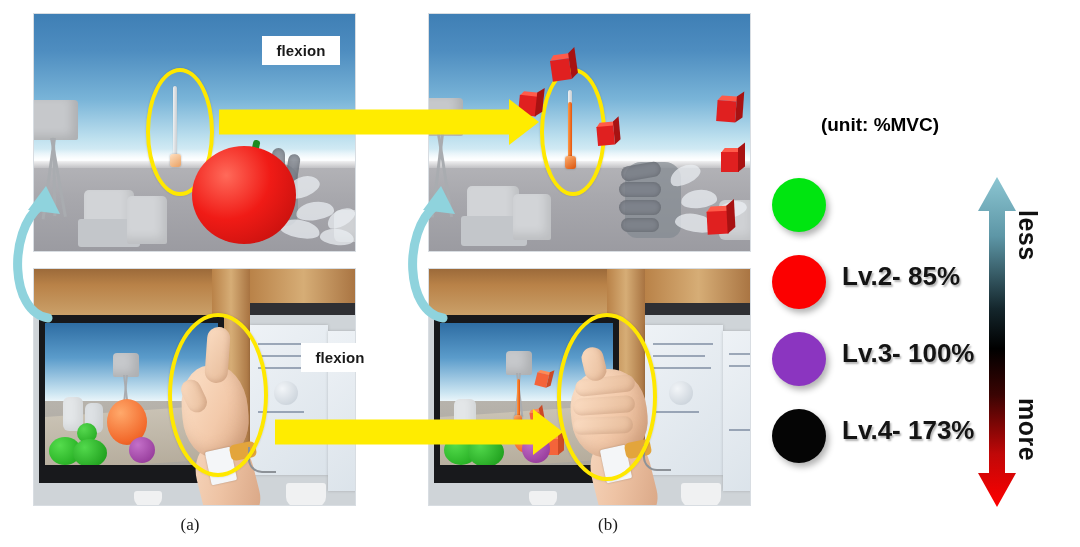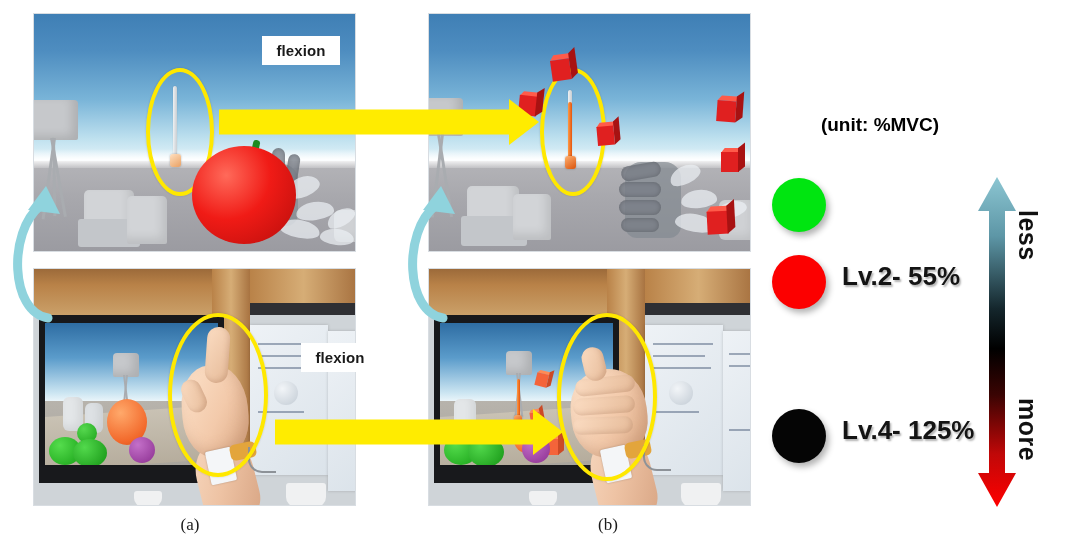--- a/index.html
+++ b/index.html
@@ -550,25 +550,29 @@
   <div class="caption" id="caption-b">(b)</div>
 
   <div id="legend">
     <div class="legend-title" id="legend-unit">(unit: %MVC)</div>
 
     <div class="legend-row" id="legend-row-0">
       <div class="legend-dot" style="background:#00e510;"></div>
     </div>
     <div class="legend-row" id="legend-row-1">
       <div class="legend-dot" style="background:#fc0000;"></div>
-      <div class="legend-label">Lv.2- 55%</div>
+      <div class="legend-label">Lv.2- 85%</div>
+    </div>
+    <div class="legend-row" id="legend-row-2">
+      <div class="legend-dot" style="background:#8b35c0;"></div>
+      <div class="legend-label">Lv.3- 100%</div>
     </div>
     <div class="legend-row" id="legend-row-3">
       <div class="legend-dot" style="background:#050505;"></div>
-      <div class="legend-label">Lv.4- 125%</div>
+      <div class="legend-label">Lv.4- 173%</div>
     </div>
 
     <svg id="gradient-arrow" viewBox="0 0 40 330" preserveAspectRatio="none">
       <defs>
         <linearGradient id="gradIntensity" x1="0" y1="0" x2="0" y2="1">
           <stop offset="0%" stop-color="#8cc6d2"></stop>
           <stop offset="18%" stop-color="#5d96a6"></stop>
           <stop offset="40%" stop-color="#14262c"></stop>
           <stop offset="52%" stop-color="#000000"></stop>
           <stop offset="66%" stop-color="#3a0403"></stop>

